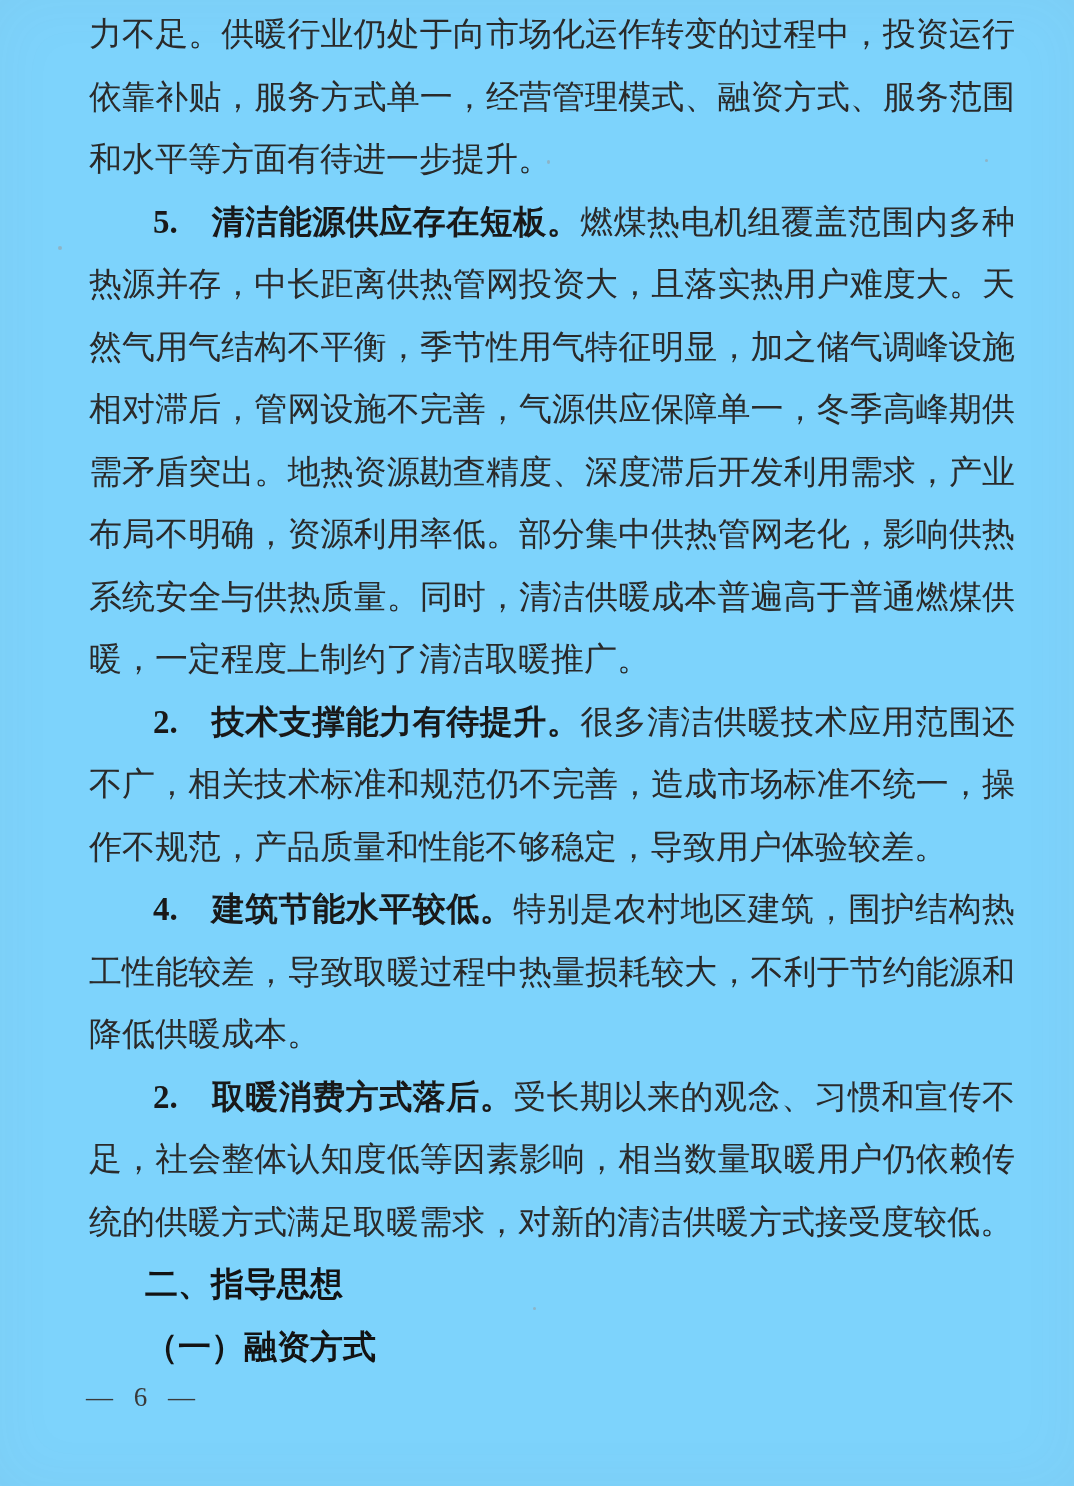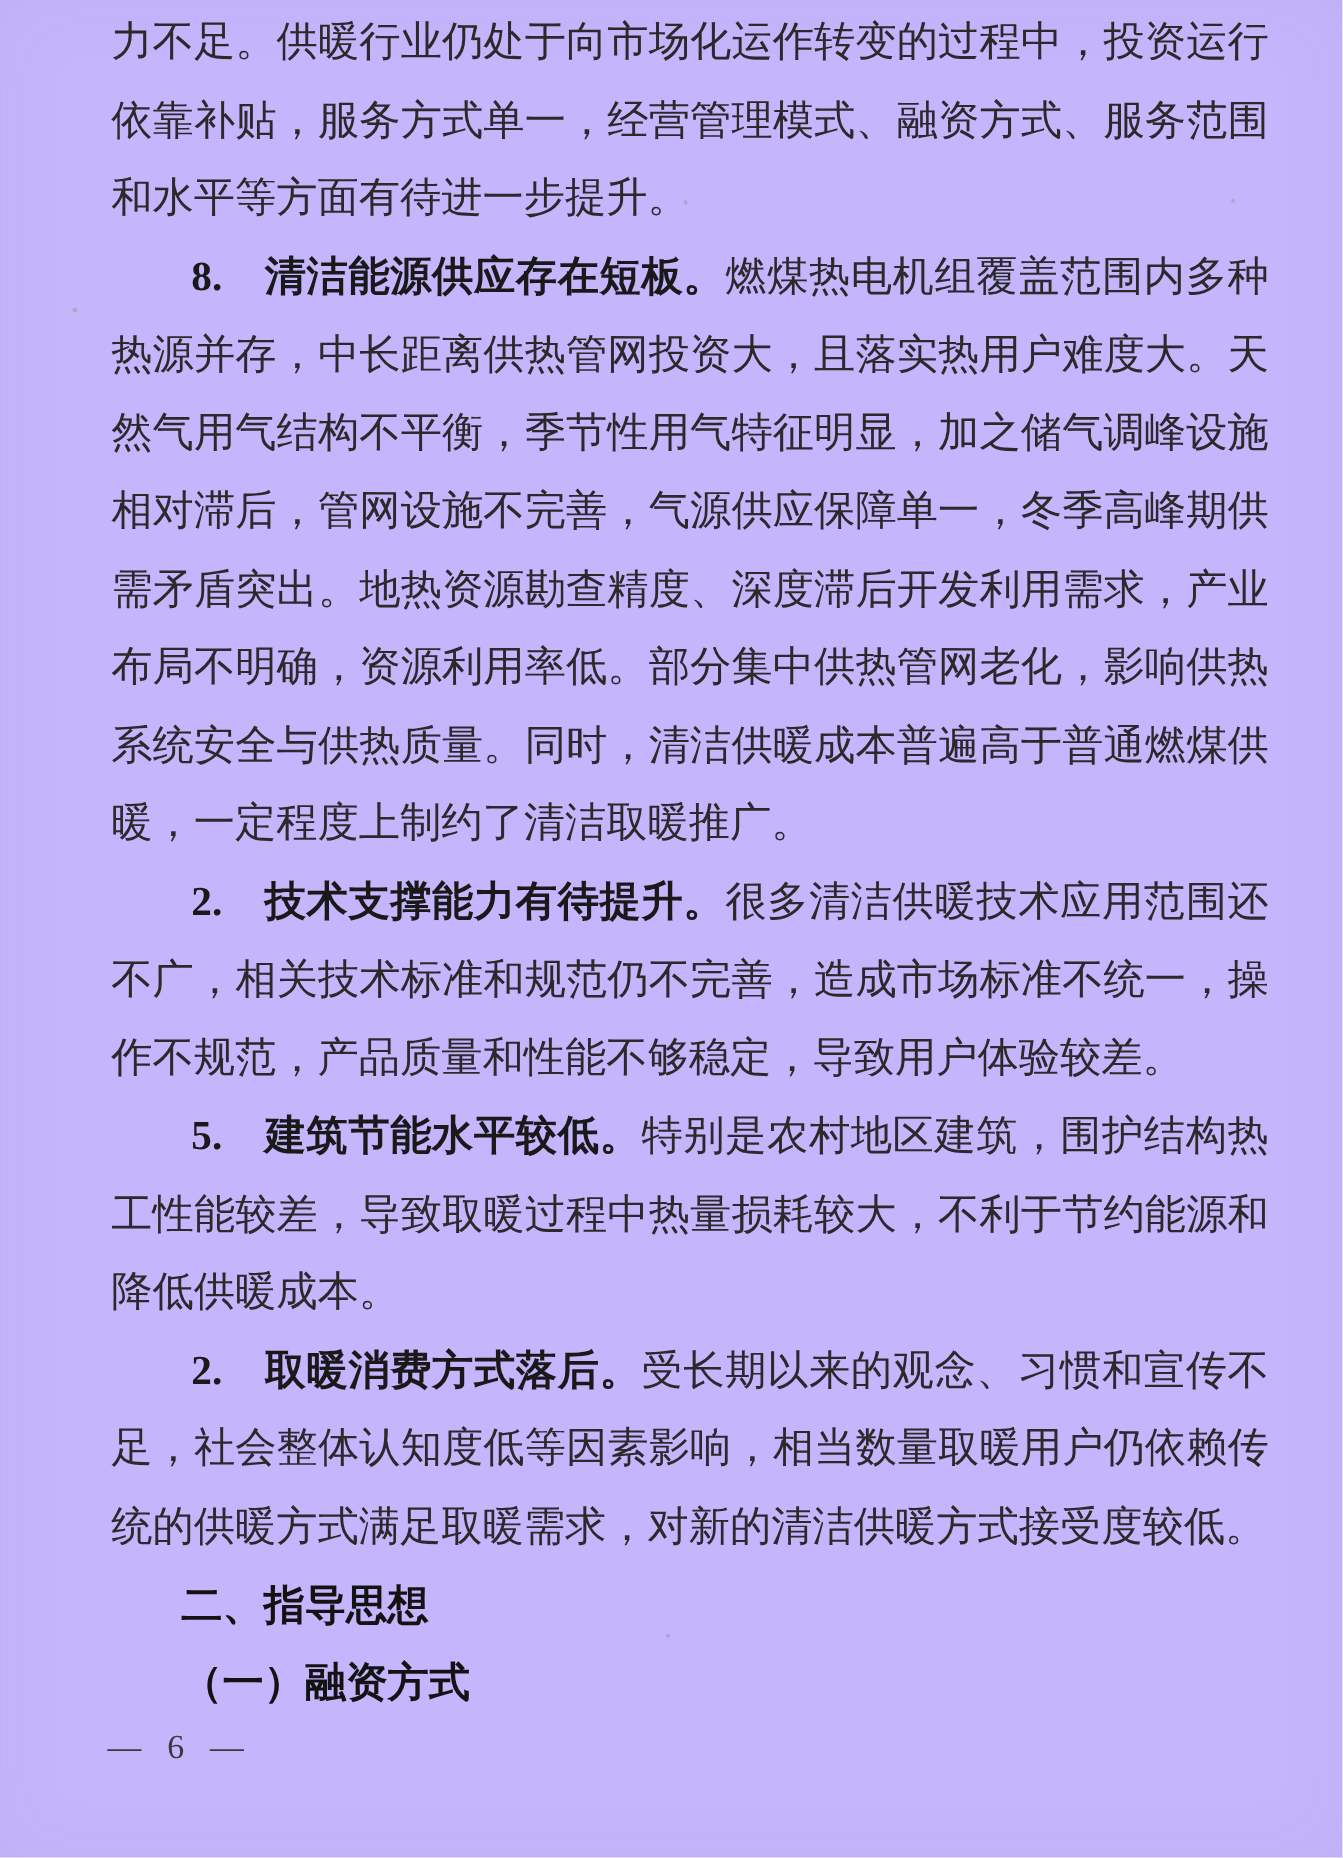--- a/index.html
+++ b/index.html
@@ -4,21 +4,21 @@
 <style>
   html, body {
     margin: 0;
     padding: 0;
     background: #ffffff;
   }
   .page {
     position: relative;
     width: 1074px;
     height: 1486px;
-    background: #c4b5fd;
+    background: #7dd3fc;
     overflow: hidden;
     box-shadow: inset 0 0 60px rgba(120,120,120,0.06);
     font-family: "Liberation Serif", "DejaVu Serif", serif;
     text-decoration: underline;
   }
   .body-text {
     position: absolute;
     left: 89px;
     top: 3px;
     width: 926px;
@@ -75,25 +75,25 @@
 </style>
 </head>
 <body>
 
 <div class="page">
 
   <div class="body-text">
 
     <p><span>力不足。供暖行业仍处于向市场化运作转变的过程中，投资运行依靠补贴，服务方式单一，经营管理模式、融资方式、服务范围和水平等方面有待进一步提升。</span></p>
 
-    <p class="para-indent"><b class="lead">8.　清洁能源供应存在短板。</b><span>燃煤热电机组覆盖范围内多种热源并存，中长距离供热管网投资大，且落实热用户难度大。天然气用气结构不平衡，季节性用气特征明显，加之储气调峰设施相对滞后，管网设施不完善，气源供应保障单一，冬季高峰期供需矛盾突出。地热资源勘查精度、深度滞后开发利用需求，产业布局不明确，资源利用率低。部分集中供热管网老化，影响供热系统安全与供热质量。同时，清洁供暖成本普遍高于普通燃煤供暖，一定程度上制约了清洁取暖推广。</span></p>
+    <p class="para-indent"><b class="lead">5.　清洁能源供应存在短板。</b><span>燃煤热电机组覆盖范围内多种热源并存，中长距离供热管网投资大，且落实热用户难度大。天然气用气结构不平衡，季节性用气特征明显，加之储气调峰设施相对滞后，管网设施不完善，气源供应保障单一，冬季高峰期供需矛盾突出。地热资源勘查精度、深度滞后开发利用需求，产业布局不明确，资源利用率低。部分集中供热管网老化，影响供热系统安全与供热质量。同时，清洁供暖成本普遍高于普通燃煤供暖，一定程度上制约了清洁取暖推广。</span></p>
 
     <p class="para-indent"><b class="lead">2.　技术支撑能力有待提升。</b><span>很多清洁供暖技术应用范围还不广，相关技术标准和规范仍不完善，造成市场标准不统一，操作不规范，产品质量和性能不够稳定，导致用户体验较差。</span></p>
 
-    <p class="para-indent"><b class="lead">5.　建筑节能水平较低。</b><span>特别是农村地区建筑，围护结构热工性能较差，导致取暖过程中热量损耗较大，不利于节约能源和降低供暖成本。</span></p>
+    <p class="para-indent"><b class="lead">4.　建筑节能水平较低。</b><span>特别是农村地区建筑，围护结构热工性能较差，导致取暖过程中热量损耗较大，不利于节约能源和降低供暖成本。</span></p>
 
     <p class="para-indent"><b class="lead">2.　取暖消费方式落后。</b><span>受长期以来的观念、习惯和宣传不足，社会整体认知度低等因素影响，相当数量取暖用户仍依赖传统的供暖方式满足取暖需求，对新的清洁供暖方式接受度较低。</span></p>
 
     <p class="heading-1">二、指导思想</p>
 
     <p class="heading-2">（一）融资方式</p>
 
   </div>
 
   <div class="page-footer">— 6 —</div>

